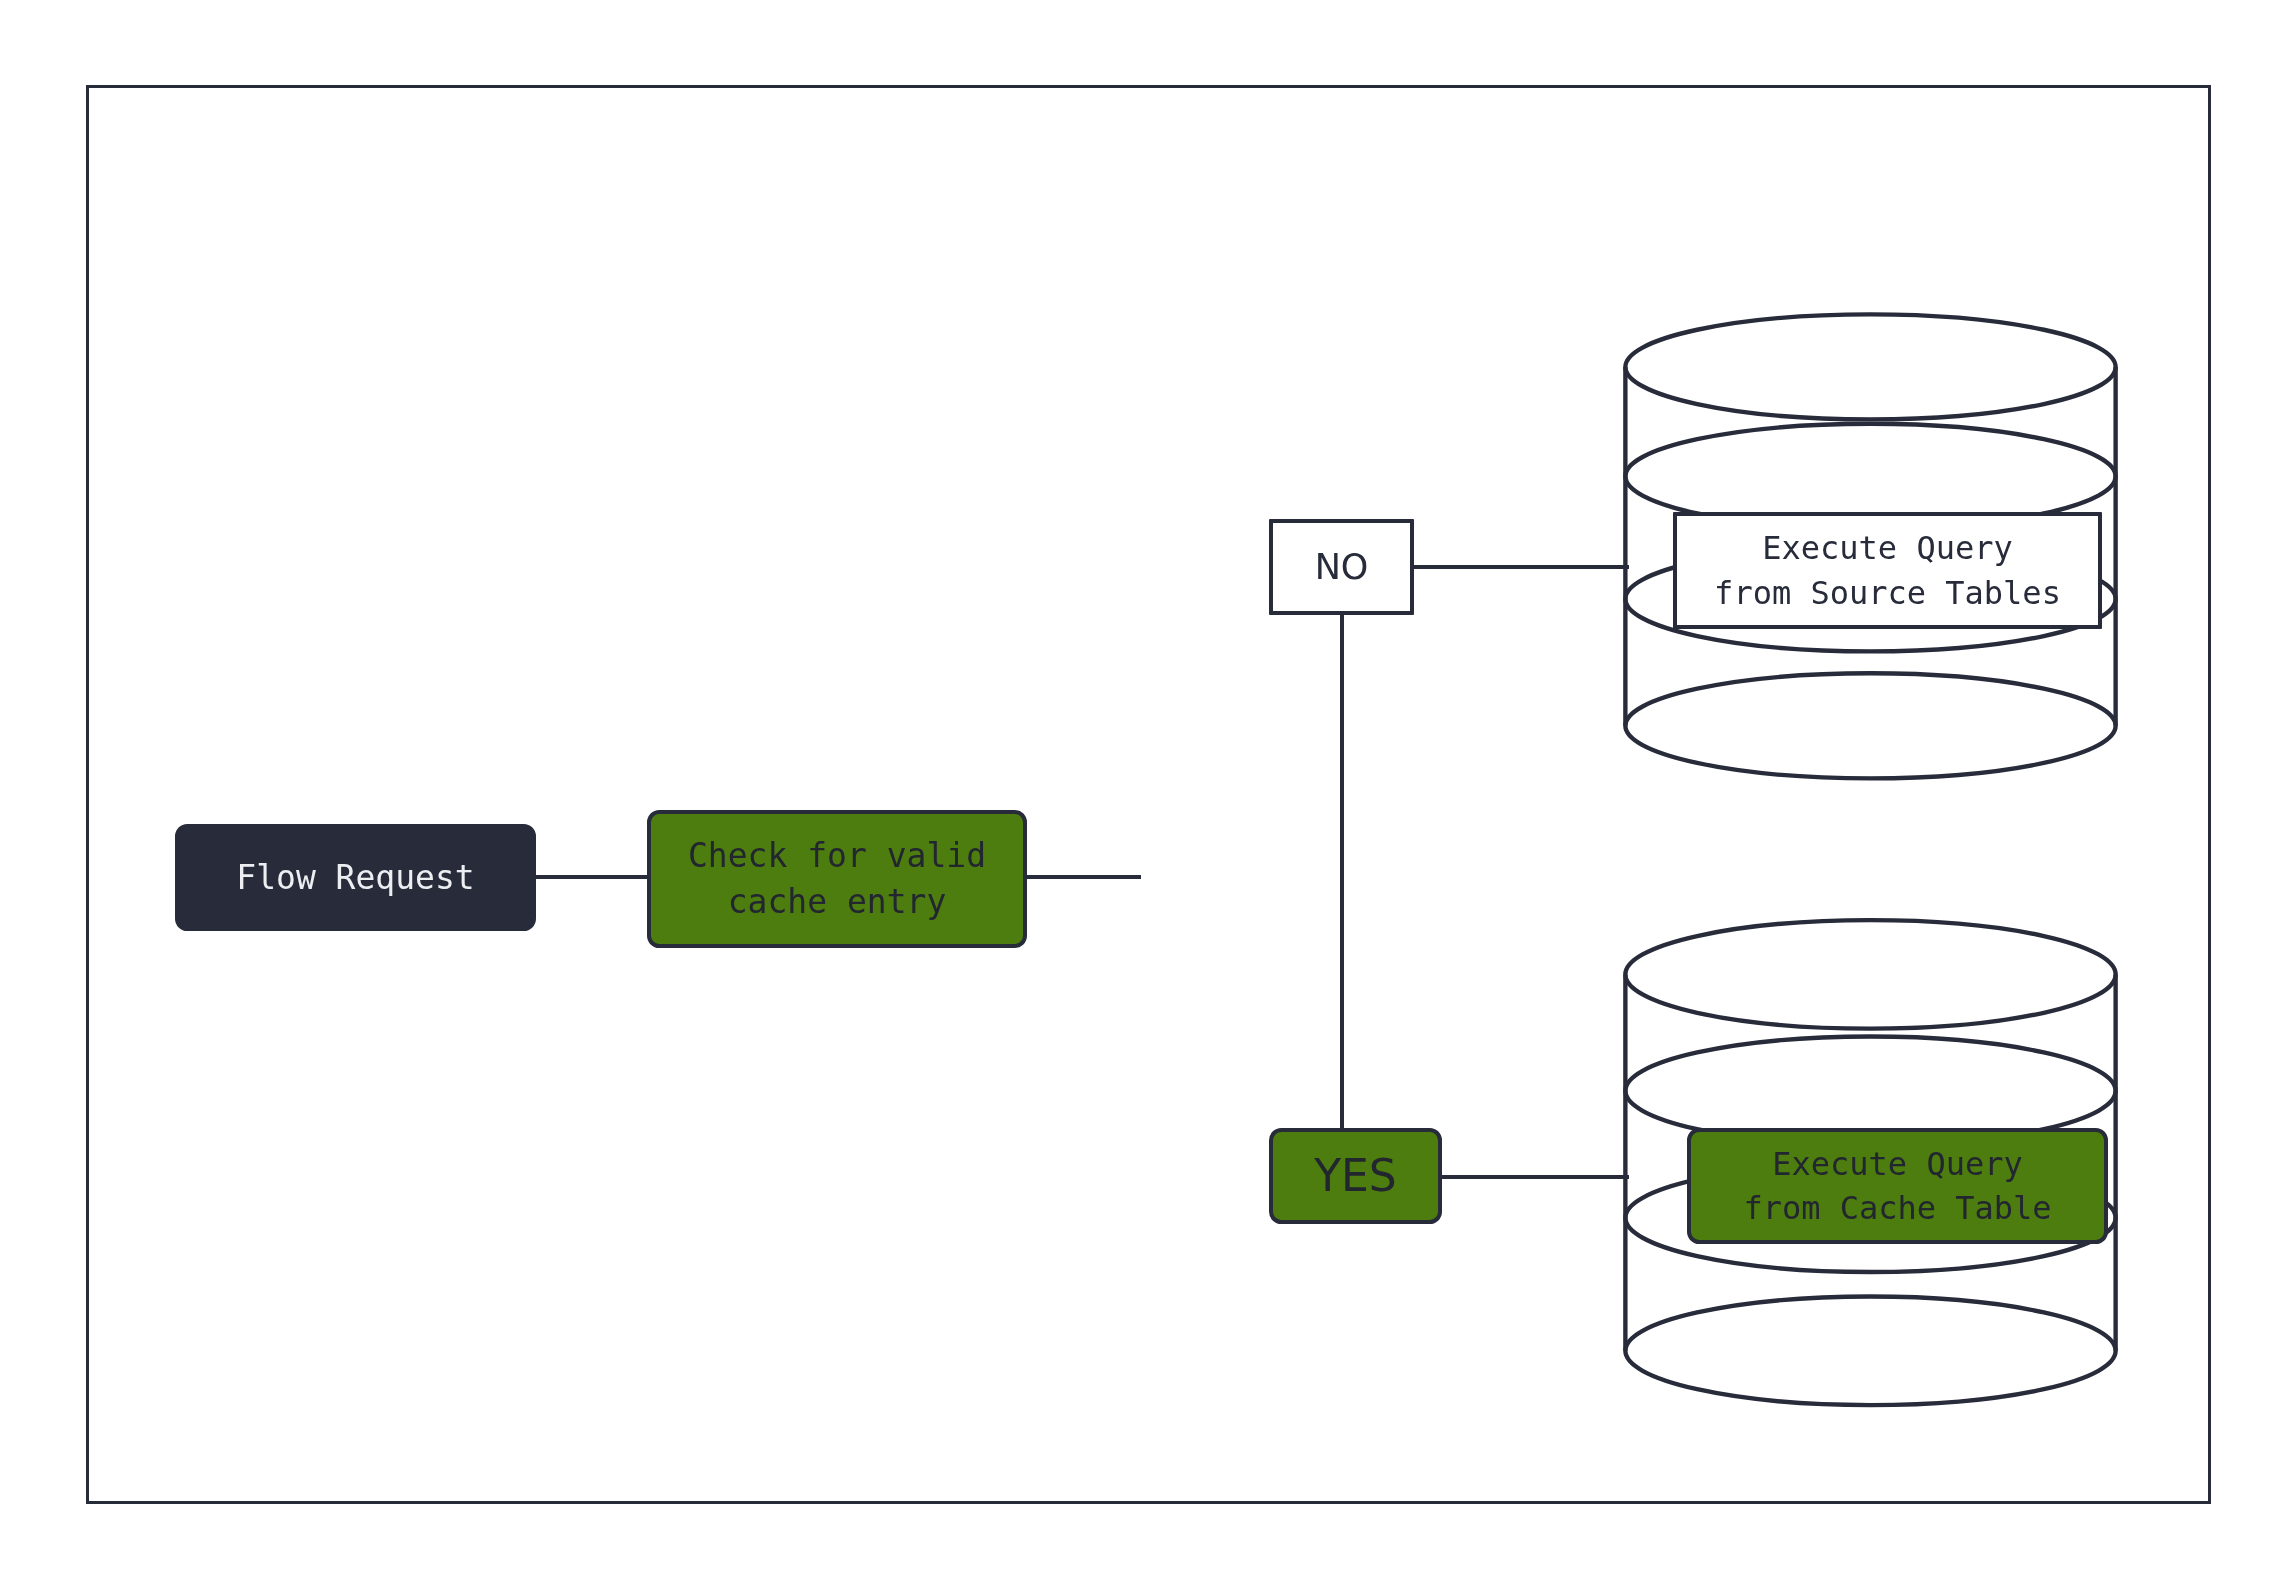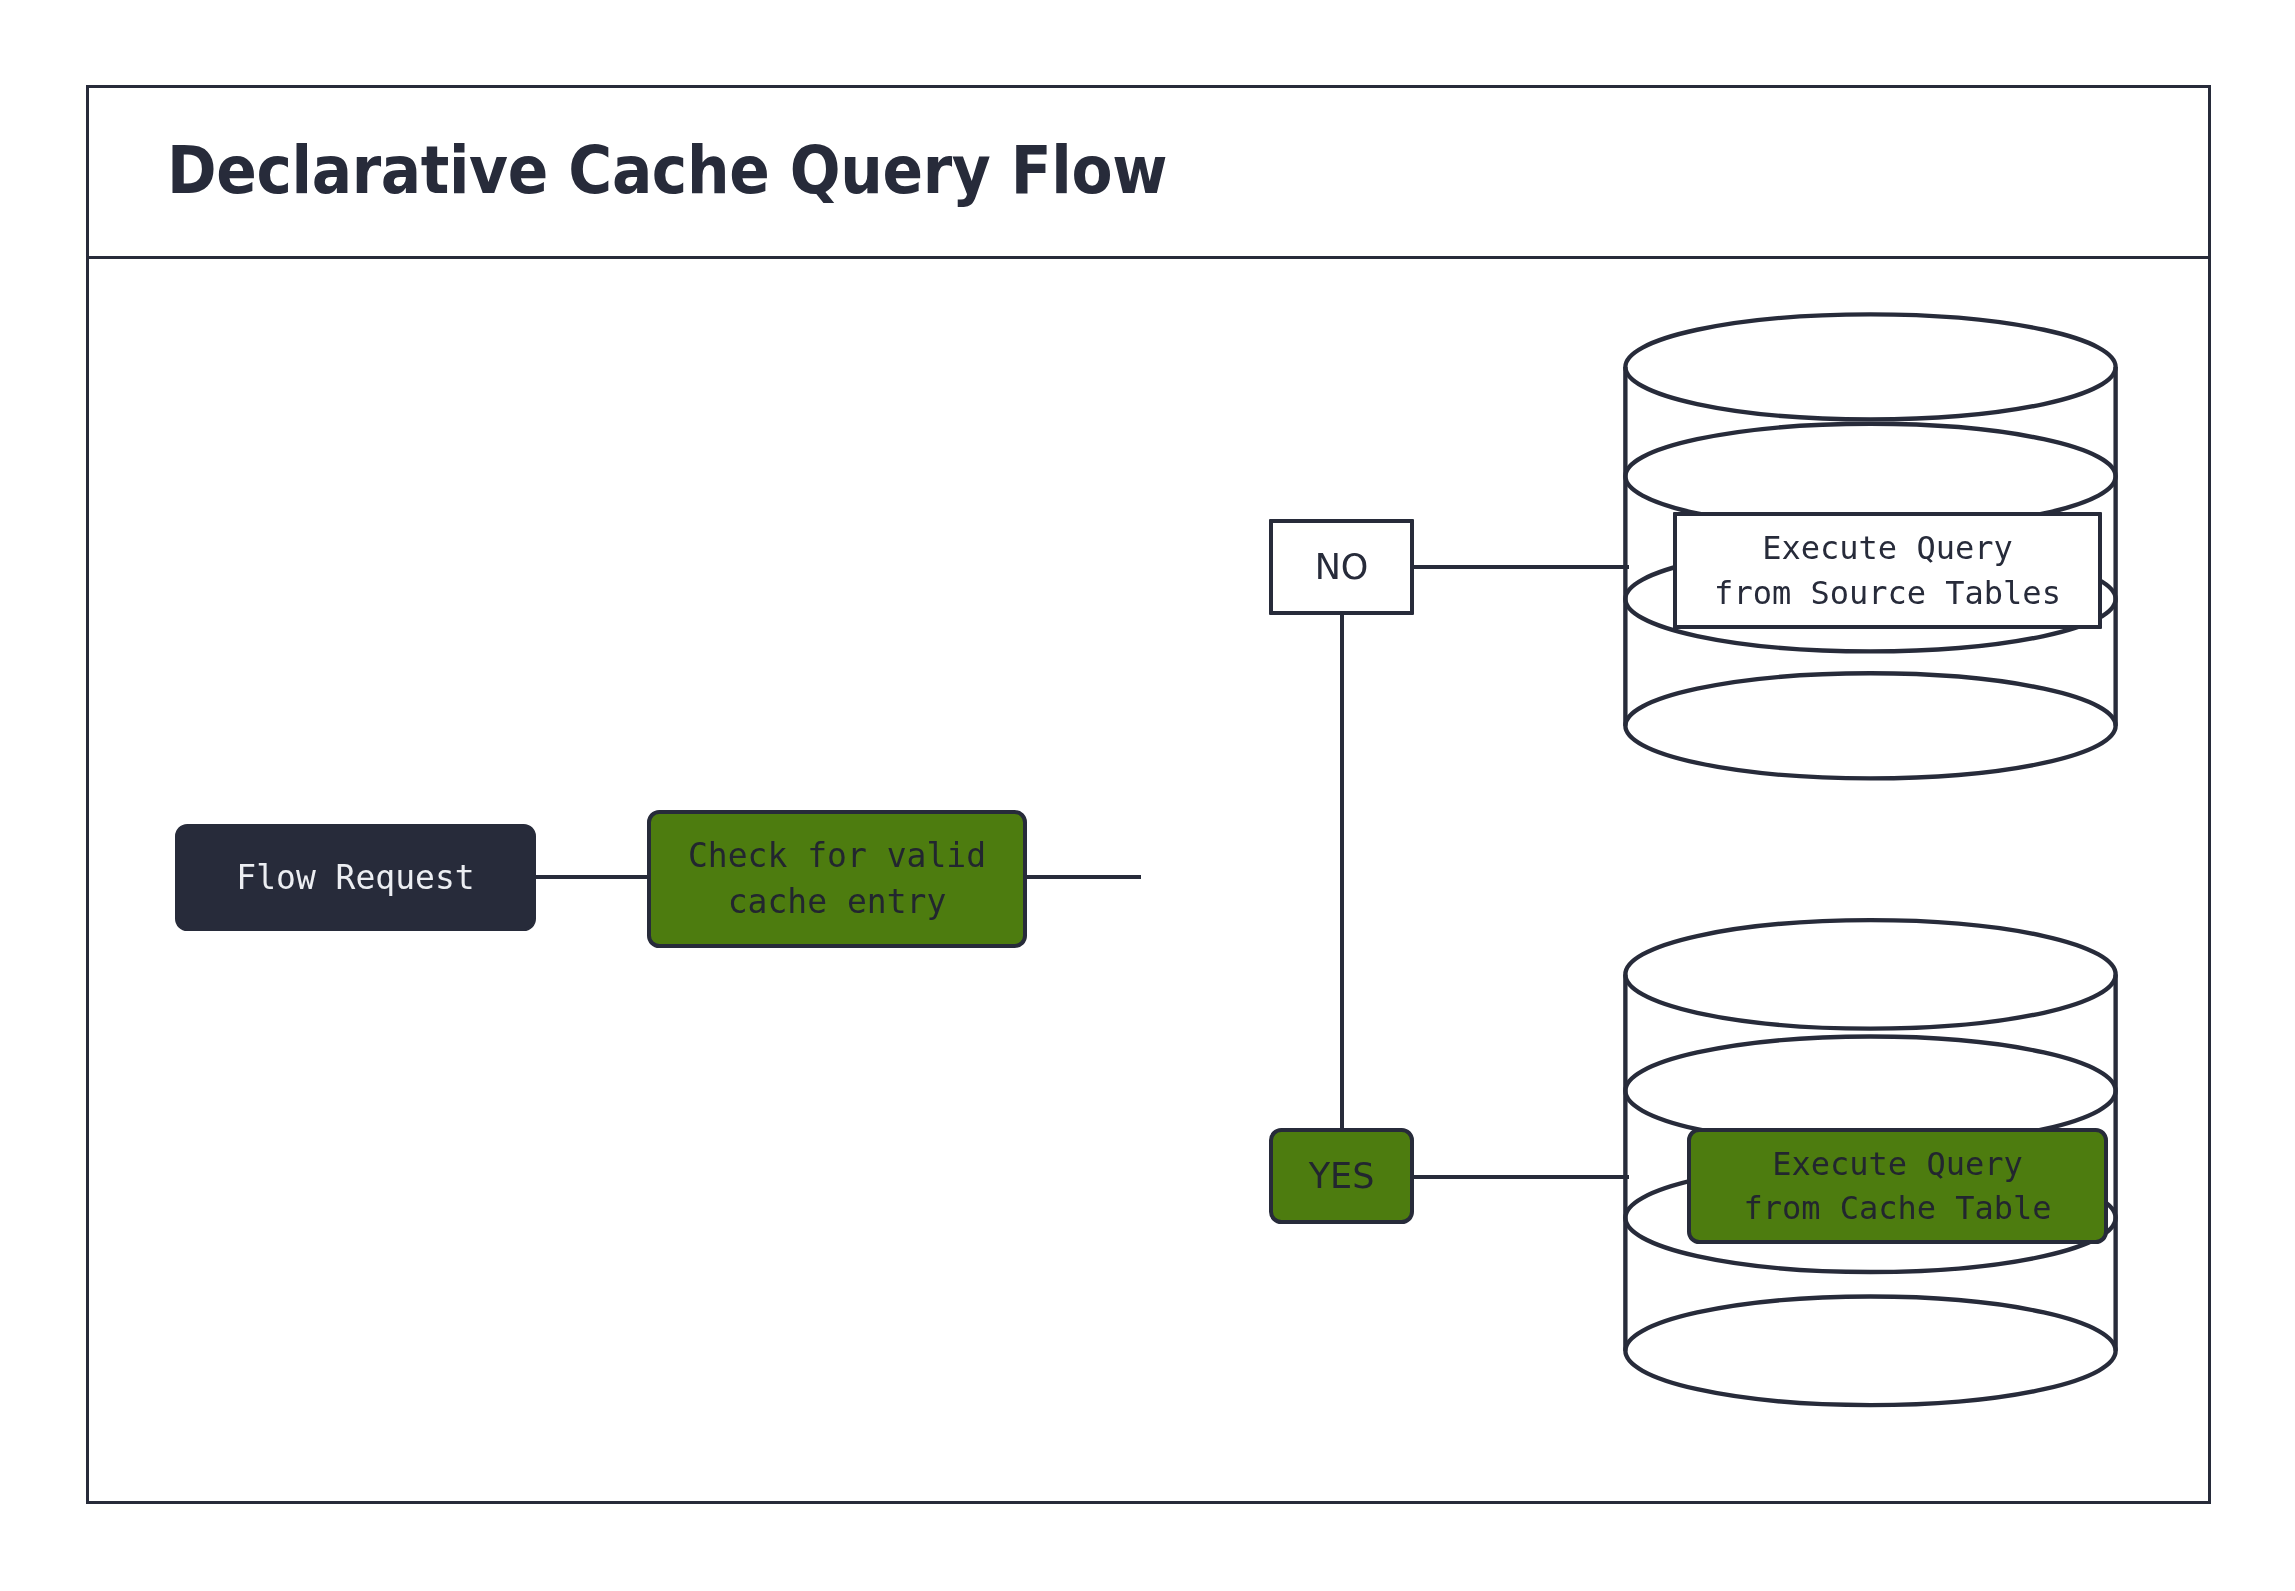--- a/index.html
+++ b/index.html
@@ -87,21 +87,21 @@
     border: 4.4px solid #272b3a;
     border-radius: 1px;
   }
 
   
   #node-query-request { left: 175px;  top: 824px;  width: 361px; height: 107px; }
   #node-check-cache   { left: 647px;  top: 810px;  width: 380px; height: 138px; }
   #node-decision      { left: 1137px; top: 817px;  width: 410px; height: 124px; }
 
   #label-no  { left: 1269px; top: 519px;  width: 145px; height: 96px; font-family: "DejaVu Sans", sans-serif; font-size: 35px; }
-  #label-yes { left: 1269px; top: 1128px; width: 145px; height: 96px; font-family: "DejaVu Sans", sans-serif; font-size: 35px; }
+  #label-yes { left: 1269px; top: 1128px; width: 173px; height: 96px; font-family: "DejaVu Sans", sans-serif; font-size: 44px; }
 
   #node-exec-source { left: 1673px; top: 512px;  width: 429px; height: 117px; font-size: 32px; }
   #node-exec-cache  { left: 1687px; top: 1128px; width: 421px; height: 116px; font-size: 32px; }
 
   
   .edge {
     position: absolute;
     background: #272b3a;
     z-index: 2;
   }
@@ -124,23 +124,20 @@
   #cyl-source { left: 1621px; top: 314px; }
   #cyl-cache  { left: 1621px; top: 920px; }
 </style>
 </head>
 <body>
 
 <div id="canvas">
 
   <div class="frame"></div>
 
-  <div class="frame-header">
-    <div class="title">Declarative Cache Query Flow</div>
-  </div>
 
   <div class="edge h" id="edge-request-check"></div>
   <div class="edge h" id="edge-check-decision"></div>
   <div class="edge v" id="edge-vertical-spine"></div>
   <div class="edge h" id="edge-no-to-source"></div>
   <div class="edge h" id="edge-yes-to-cache"></div>
 
   <div class="cylinder" id="cyl-source">
     <svg width="499" height="491" viewBox="0 0 570 560">
       <g fill="none" stroke="#272b3a" stroke-width="5">

